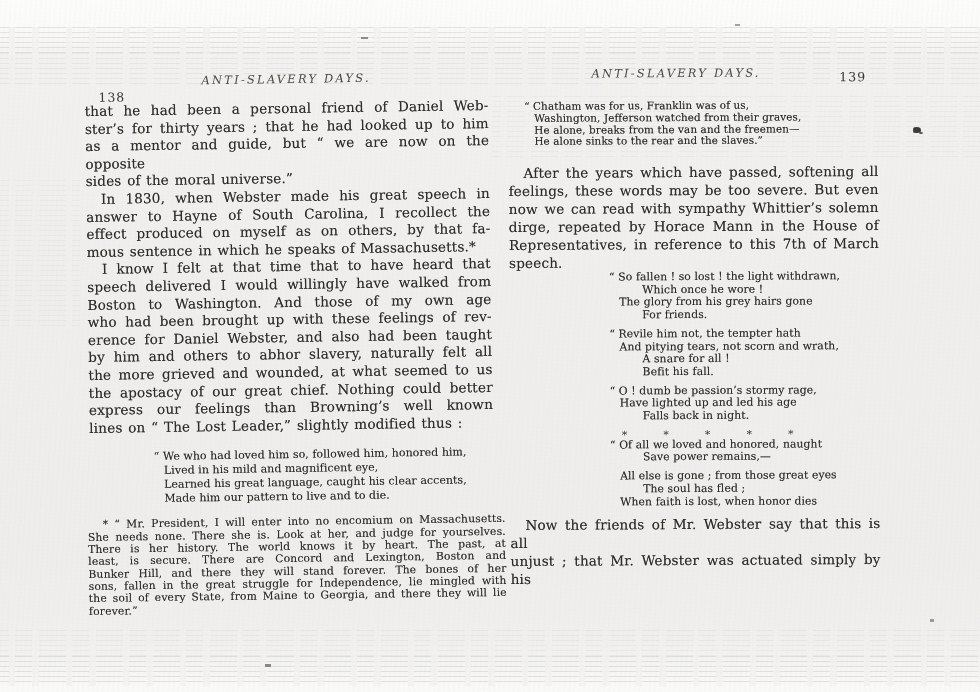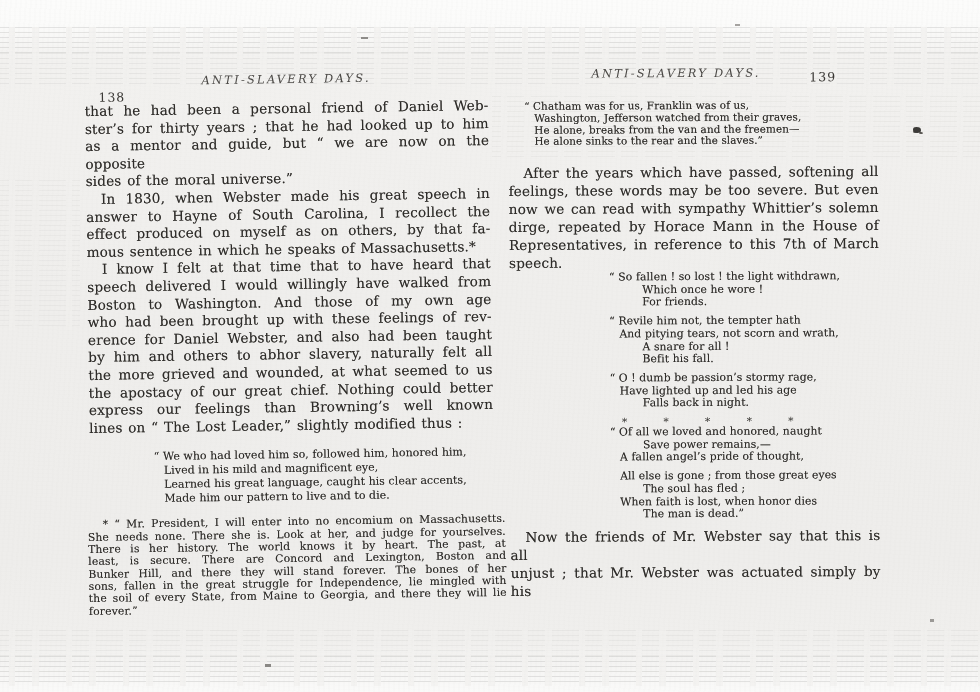--- a/index.html
+++ b/index.html
@@ -37,21 +37,21 @@
   
   .page{position:absolute;}
   .page.left{left:84px;top:70px;width:404px;transform:rotate(-0.85deg);transform-origin:50% 0;}
   .page.right{left:508px;top:66px;width:370px;transform:rotate(-0.3deg);transform-origin:50% 0;}
   .phead{position:relative;height:30px;}
   .rhead{display:block;text-align:center;font-style:italic;font-size:11.5px;letter-spacing:2.2px;color:#4b4946;white-space:nowrap;}
   .page.left .rhead{padding-top:2px;}
   .page.right .rhead{margin-right:34px;}
   .pnum{position:absolute;font-size:12.5px;color:#3a3835;letter-spacing:1px;}
   .page.left .pnum{left:14px;top:17px;}
-  .page.right .pnum{right:42px;top:4px;}
+  .page.right .pnum{right:12px;top:4px;}
   
   .line{white-space:normal;}
   .block .line{color:#2e2c29;text-shadow:0 0 .45px rgba(46,44,41,.55);}
   .just{text-align:justify;text-align-last:justify;}
   .find{text-indent:15px;}
   .para .line{font-size:13.6px;letter-spacing:.15px;word-spacing:1.2px;}
   .page.left .para .line{line-height:17.6px;}
   .page.right .para .line{line-height:18px;}
   .page.left .para{margin:0;}
   .page.right .para{margin-top:16px;}
@@ -149,44 +149,43 @@
           <div class="line just find">After the years which have passed, softening all</div>
           <div class="line just">feelings, these words may be too severe.  But even</div>
           <div class="line just">now we can read with sympathy Whittier’s solemn</div>
           <div class="line just">dirge, repeated by Horace Mann in the House of</div>
           <div class="line just">Representatives, in reference to this 7th of March</div>
           <div class="line">speech.</div>
         </div>
         <div class="block stanza">
           <div class="line i0">“ So fallen ! so lost ! the light withdrawn,</div>
           <div class="line i2">Which once he wore !</div>
+          <div class="line i1">The glory from his grey hairs gone</div>
           <div class="line i2">For friends.</div>
         </div>
         <div class="block stanza">
           <div class="line i0">“ Revile him not, the tempter hath</div>
           <div class="line i1">And pitying tears, not scorn and wrath,</div>
           <div class="line i2">A snare for all !</div>
           <div class="line i2">Befit his fall.</div>
         </div>
         <div class="block stanza">
           <div class="line i0">“ O ! dumb be passion’s stormy rage,</div>
           <div class="line i1">Have lighted up and led his age</div>
           <div class="line i2">Falls back in night.</div>
         </div>
         <div class="block asterisks">* * * * *</div>
         <div class="block stanza">
           <div class="line i0">“ Of all we loved and honored, naught</div>
           <div class="line i2">Save power remains,—</div>
-          <div class="line i1">A fallen angel’s pride of thought,</div>
         </div>
         <div class="block stanza">
           <div class="line i1">All else is gone ; from those great eyes</div>
           <div class="line i2">The soul has fled ;</div>
           <div class="line i1">When faith is lost, when honor dies</div>
-          <div class="line i2">The man is dead.”</div>
         </div>
         <div class="block para last-para">
           <div class="line just find">Now the friends of Mr. Webster say that this is all</div>
           <div class="line just">unjust ; that Mr. Webster was actuated simply by his</div>
         </div>
       </div>
   </div>
 
   <div class="blot"></div>
   <div class="speck s1"></div>

